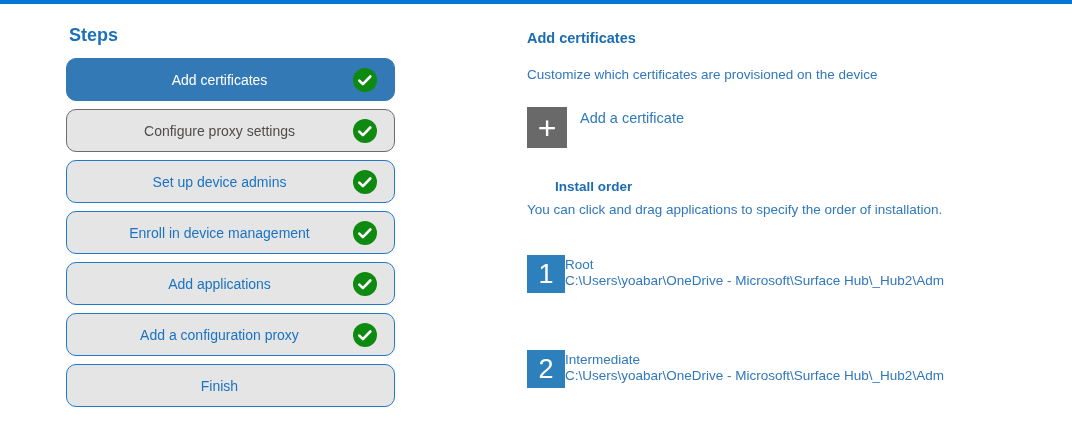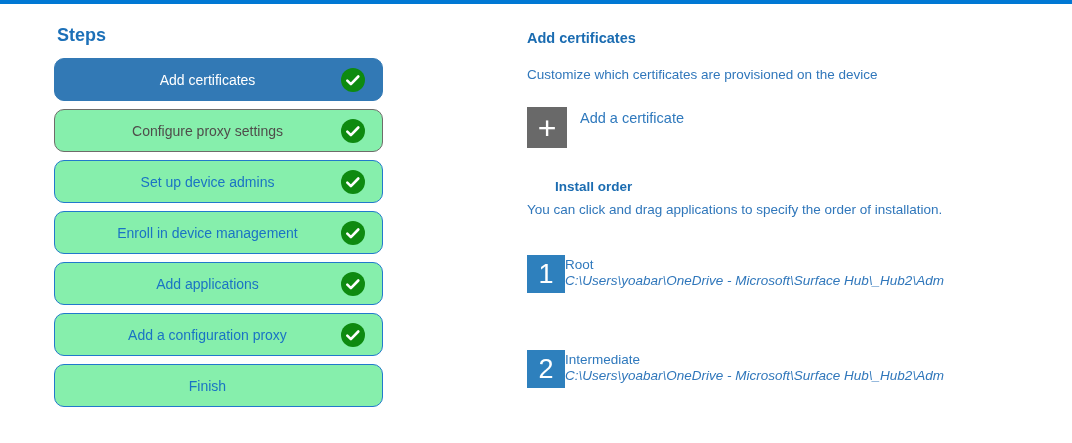--- a/index.html
+++ b/index.html
@@ -3,26 +3,26 @@
 <meta charset="utf-8">
 <style>
   * { margin:0; padding:0; box-sizing:border-box; }
   html,body {
     width:1072px; height:443px; background:#ffffff;
     font-family:"Liberation Sans", sans-serif; overflow:hidden; position:relative;
   }
   .top-line { position:absolute; top:0; left:0; width:1072px; height:4px; background:#0078d4; }
 
   
-  .sidebar { position:absolute; left:54px; top:25px; width:329px; }
+  .sidebar { position:absolute; left:66px; top:25px; width:329px; }
   .sidebar-title { font-size:18px; font-weight:bold; color:#1c70b8; margin:0 0 12px 3px; }
   .step {
     position:relative; height:43px; border-radius:10px; margin-bottom:8px;
     display:flex; align-items:center; justify-content:center;
-    border:1px solid #2279cc; background:#86efac; cursor:pointer; padding-right:22px;
+    border:1px solid #2279cc; background:#e5e5e5; cursor:pointer; padding-right:22px;
   }
   .step .step-label { font-size:14px; color:#1a73c4; white-space:nowrap; }
   .step.active { background:#3279b5; border-color:#3279b5; }
   .step.active .step-label { color:#ffffff; }
   .step.muted { border-color:#6e6c6a; }
   .step.muted .step-label { color:#4f4d4b; }
   .check { position:absolute; right:17px; top:50%; transform:translateY(-50%); width:24px; height:24px; }
   .check svg { display:block; width:24px; height:24px; }
 
   
@@ -44,21 +44,21 @@
   .order-list { margin-top:37px; }
   .order-item { display:flex; align-items:flex-start; cursor:grab; }
   .order-item + .order-item { margin-top:57px; }
   .order-num {
     width:38px; height:38px; background:#2e80bd; color:#ffffff; flex:0 0 38px;
     display:flex; align-items:center; justify-content:center;
     font-size:27px; font-weight:300; line-height:1; user-select:none;
   }
   .order-text { margin-top:2px; }
   .order-name { font-size:13.5px; color:#2f79bd; line-height:16px; }
-  .order-path { font-size:13.5px; color:#3077bb; line-height:16px; white-space:nowrap;font-style:italic; }
+  .order-path { font-size:13.5px; color:#3077bb; line-height:16px; white-space:nowrap; }
 </style>
 </head>
 <body>
 
 <div class="top-line"></div>
 
 <div class="sidebar">
   <div class="sidebar-title">Steps</div>
 
   <div class="step active">

